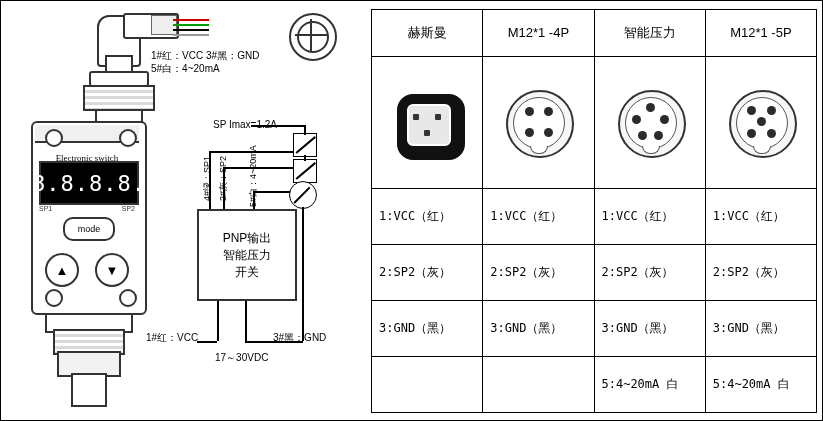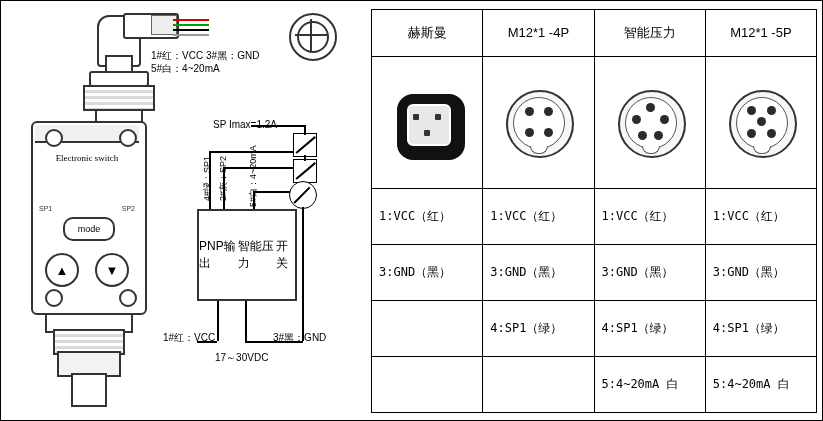--- a/index.html
+++ b/index.html
@@ -48,21 +48,21 @@
   .arrow-btn.up{left:44px;}
   .arrow-btn.dn{left:94px;}
   .base1{position:absolute;left:44px;top:312px;width:84px;height:16px;border:2px solid #333;background:#fff;}
   .base2{position:absolute;left:52px;top:328px;width:68px;height:22px;border:2px solid #333;background:repeating-linear-gradient(to bottom,#fff 0 3px,#d9d9d9 3px 6px);}
   .hexnut{position:absolute;left:56px;top:350px;width:60px;height:22px;border:2px solid #333;background:#f2f2f2;}
   .stem{position:absolute;left:70px;top:372px;width:32px;height:30px;border:2px solid #333;background:#fff;}
 
   
   .sp-label{position:absolute;left:212px;top:118px;font-size:10px;white-space:nowrap;}
   .sch-box{position:absolute;left:196px;top:208px;width:96px;height:88px;border:2px solid #333;background:#fff;
-           display:flex;flex-direction:row;align-items:center;justify-content:center;font-size:12px;line-height:17px;}
+           display:flex;flex-direction:column;align-items:center;justify-content:center;font-size:12px;line-height:17px;}
   .vline{position:absolute;background:#000;width:1.5px;}
   .hline{position:absolute;background:#000;height:1.5px;}
   .loadbox{position:absolute;width:22px;height:22px;border:1.5px solid #000;background:#fff;}
   .loadbox:after{content:"";position:absolute;left:2px;top:18px;width:25px;height:1.5px;background:#000;transform:rotate(-40deg);transform-origin:left center;}
   .meter{position:absolute;left:288px;top:180px;width:26px;height:26px;border:1.5px solid #000;border-radius:50%;background:#fff;}
   .meter:after{content:"";position:absolute;left:4px;top:20px;width:22px;height:1.5px;background:#000;transform:rotate(-45deg);transform-origin:left center;}
   .vlab{position:absolute;font-size:9px;white-space:nowrap;transform:rotate(-90deg);transform-origin:left top;}
   .botlab{position:absolute;font-size:10px;white-space:nowrap;}
 
   
@@ -112,20 +112,23 @@
     <div class="cap"></div>
     <div class="thread1"></div>
     <div class="neck2"></div>
     <div class="housing"></div>
     <div class="housing-top-band"></div>
     <div class="screw a"></div>
     <div class="screw b"></div>
     <div class="screw c"></div>
     <div class="screw d"></div>
     <div class="brandlbl">Electronic switch</div>
+    <div class="lcd">
+      <span>8.8.8.8.</span>
+    </div>
     <div class="indicators">
       <span>SP1</span>
       <span>SP2</span>
     </div>
     <div class="mode-btn">mode</div>
     <div class="arrow-btn up">▲</div>
     <div class="arrow-btn dn">▼</div>
     <div class="base1"></div>
     <div class="base2"></div>
     <div class="hexnut"></div>
@@ -157,21 +160,21 @@
     <div class="vlab" style="left:200px;top:200px;">4#绿：SP1</div>
     <div class="vlab" style="left:216px;top:200px;">2#灰：SP2</div>
     <div class="vlab" style="left:246px;top:206px;">5#白：4~20mA</div>
 
     <div class="sch-box">
       <div>PNP输出</div>
       <div>智能压力</div>
       <div>开关</div>
     </div>
 
-    <div class="botlab" style="left:162px;top:330px;">1#红：VCC</div>
+    <div class="botlab" style="left:145px;top:330px;">1#红：VCC</div>
     <div class="botlab" style="left:272px;top:330px;">3#黑：GND</div>
     <div class="botlab" style="left:214px;top:350px;">17～30VDC</div>
   </div>
 
   <div id="right">
     <table class="wiring">
       <tbody>
           <tr>
         <td class="hdr">赫斯曼</td>
         <td class="hdr">M12*1 -4P</td>
@@ -224,30 +227,30 @@
           </div>
         </td>
       </tr>
       <tr>
         <td class="datacell">1:VCC（红）</td>
         <td class="datacell">1:VCC（红）</td>
         <td class="datacell">1:VCC（红）</td>
         <td class="datacell">1:VCC（红）</td>
       </tr>
       <tr>
-        <td class="datacell">3:GND（黑）</td>
-        <td class="datacell">3:GND（黑）</td>
-        <td class="datacell">3:GND（黑）</td>
-        <td class="datacell">3:GND（黑）</td>
-      </tr>
-      <tr>
-        <td class="datacell"></td>
-        <td class="datacell">4:SP1（绿）</td>
-        <td class="datacell">4:SP1（绿）</td>
-        <td class="datacell">4:SP1（绿）</td>
+        <td class="datacell">2:SP2（灰）</td>
+        <td class="datacell">2:SP2（灰）</td>
+        <td class="datacell">2:SP2（灰）</td>
+        <td class="datacell">2:SP2（灰）</td>
+      </tr>
+      <tr>
+        <td class="datacell">3:GND（黑）</td>
+        <td class="datacell">3:GND（黑）</td>
+        <td class="datacell">3:GND（黑）</td>
+        <td class="datacell">3:GND（黑）</td>
       </tr>
       <tr>
         <td class="datacell"></td>
         <td class="datacell"></td>
         <td class="datacell">5:4~20mA 白</td>
         <td class="datacell">5:4~20mA 白</td>
       </tr>
     </tbody>
       </table>
   </div>

